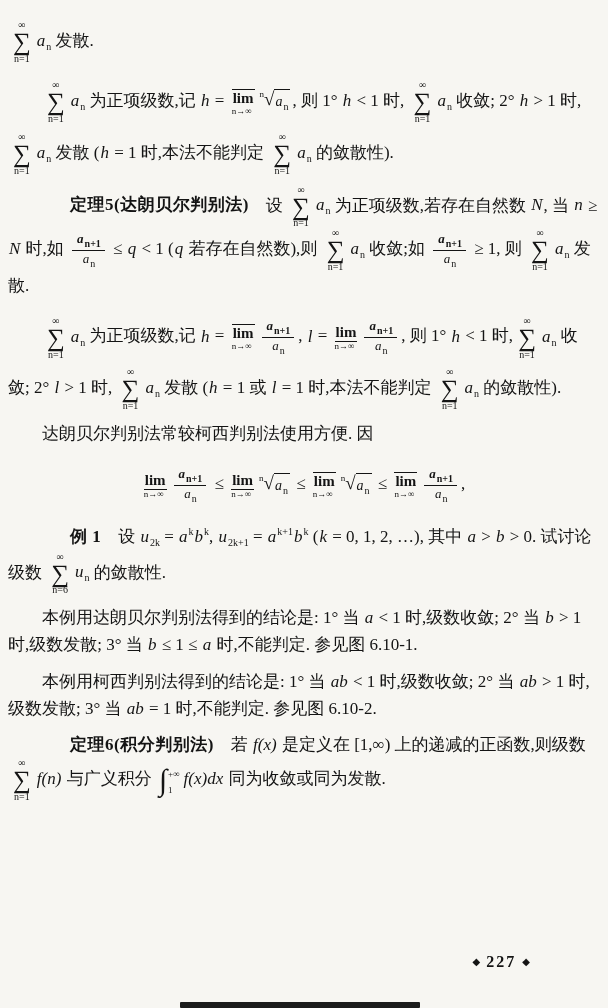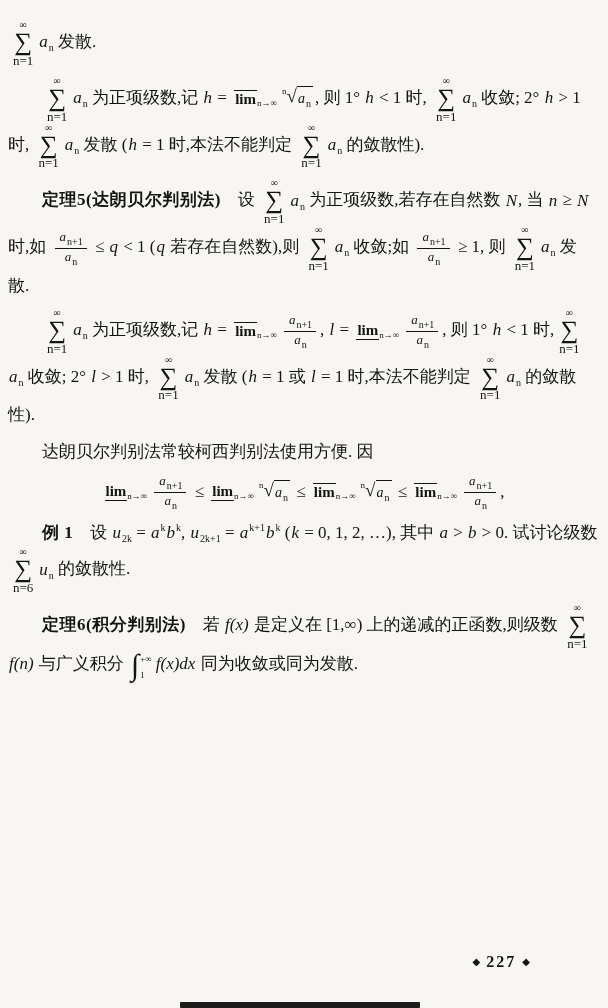--- a/index.html
+++ b/index.html
@@ -15,37 +15,37 @@
   .page{
     position:absolute;inset:0;
     padding:20px 10px 0 8px;
     box-sizing:border-box;
   }
   .doc{font-size:17px;line-height:1.6;}
   .para{margin:0 0 9px;}
   .indent{text-indent:2em;}
   .flush{text-indent:0;}
   .center{text-align:center;text-indent:0;margin:2px 0 8px;}
-  .thm{font-weight:bold;letter-spacing:.5px;}
+  .thm{font-weight:bold;letter-spacing:.5px;margin-left:28px;}
   i{font-style:italic;padding:0 1px;}
   sub,sup{font-size:10px;}
   
   .msum{display:inline-flex;flex-direction:column;align-items:center;
         vertical-align:middle;line-height:1;margin:0 5px;text-indent:0;}
   .msum .ssup{font-size:10px;letter-spacing:0;}
   .msum .sigma{font-size:25px;line-height:.95;}
-  .msum .ssub{font-size:13px;white-space:nowrap;}
+  .msum .ssub{font-size:10px;white-space:nowrap;}
   
   .mfrac{display:inline-flex;flex-direction:column;align-items:center;
          vertical-align:middle;line-height:1.15;margin:0 4px;font-size:13px;text-indent:0;}
-  .mfrac .num{border-bottom:1.4px solid #141414;padding:0 4px 1px;white-space:nowrap;}
+  .mfrac .num{border-bottom:1.4px solid #141414;padding:0 4px 1px;white-space:nowrap;font-weight:bold;}
   .mfrac .den{padding-top:1px;white-space:nowrap;}
   
-  .mlim{display:inline-flex;flex-direction:row;align-items:flex-end;
-        vertical-align:middle;line-height:1;margin:8px 3px;text-indent:0;}
+  .mlim{display:inline-flex;flex-direction:column;align-items:flex-start;
+        vertical-align:middle;line-height:1;margin:16px 3px;text-indent:0;}
   .mlim .limword{font-size:15px;font-weight:bold;padding:1px 1px;}
   .mlim .limword.over{border-top:1.6px solid #141414;}
   .mlim .limword.under{border-bottom:1.6px solid #141414;}
   .mlim .lsub{font-size:9px;white-space:nowrap;}
   
   .mroot{display:inline-flex;align-items:flex-start;vertical-align:middle;
          margin:0 2px;text-indent:0;white-space:nowrap;}
   .mroot .idx{font-size:9px;position:relative;top:-2px;}
   .mroot .radsym{font-size:19px;line-height:1;}
   .mroot .rad{border-top:1.4px solid #141414;font-size:14px;padding:1px 2px 0 0;}
@@ -177,20 +177,22 @@
           <span class="lsub">n→∞</span>
         </span><span class="mfrac">
           <span class="num"><i>a</i><sub>n+1</sub></span>
           <span class="den"><i>a</i><sub>n</sub></span>
         </span><span class="run">,</span></div>
       <div class="para indent"><b class="thm">例 1</b><span class="run">　设 </span><span class="mv"><i>u</i><sub>2k</sub></span><span class="run"> = </span><span class="mv"><i>a</i><sup>k</sup></span><span class="mv"><i>b</i><sup>k</sup></span><span class="run">, </span><span class="mv"><i>u</i><sub>2k+1</sub></span><span class="run"> = </span><span class="mv"><i>a</i><sup>k+1</sup></span><span class="mv"><i>b</i><sup>k</sup></span><span class="run"> (</span><i class="mvar">k</i><span class="run"> = 0, 1, 2, …), 其中 </span><i class="mvar">a</i><span class="run"> &gt; </span><i class="mvar">b</i><span class="run"> &gt; 0. 试讨论级数 </span><span class="msum">
           <span class="ssup">∞</span>
           <span class="sigma">∑</span>
           <span class="ssub">n=6</span>
         </span><span class="mv"><i>u</i><sub>n</sub></span><span class="run"> 的敛散性.</span></div>
+      <div class="para indent"><span class="run">本例用达朗贝尔判别法得到的结论是: 1° 当 </span><i class="mvar">a</i><span class="run"> &lt; 1 时,级数收敛; 2° 当 </span><i class="mvar">b</i><span class="run"> &gt; 1 时,级数发散; 3° 当 </span><i class="mvar">b</i><span class="run"> ≤ 1 ≤ </span><i class="mvar">a</i><span class="run"> 时,不能判定. 参见图 6.10-1.</span></div>
+      <div class="para indent"><span class="run">本例用柯西判别法得到的结论是: 1° 当 </span><i class="mvar">ab</i><span class="run"> &lt; 1 时,级数收敛; 2° 当 </span><i class="mvar">ab</i><span class="run"> &gt; 1 时,级数发散; 3° 当 </span><i class="mvar">ab</i><span class="run"> = 1 时,不能判定. 参见图 6.10-2.</span></div>
       <div class="para indent"><b class="thm">定理6(积分判别法)</b><span class="run">　若 </span><i class="mvar">f(x)</i><span class="run"> 是定义在 [1,∞) 上的递减的正函数,则级数 </span><span class="msum">
           <span class="ssup">∞</span>
           <span class="sigma">∑</span>
           <span class="ssub">n=1</span>
         </span><i class="mvar">f(n)</i><span class="run"> 与广义积分 </span><span class="mint">
           <span class="intsym">∫</span>
           <span class="intlim">
             <span class="isup">+∞</span>
             <span class="isub">1</span>
           </span>

